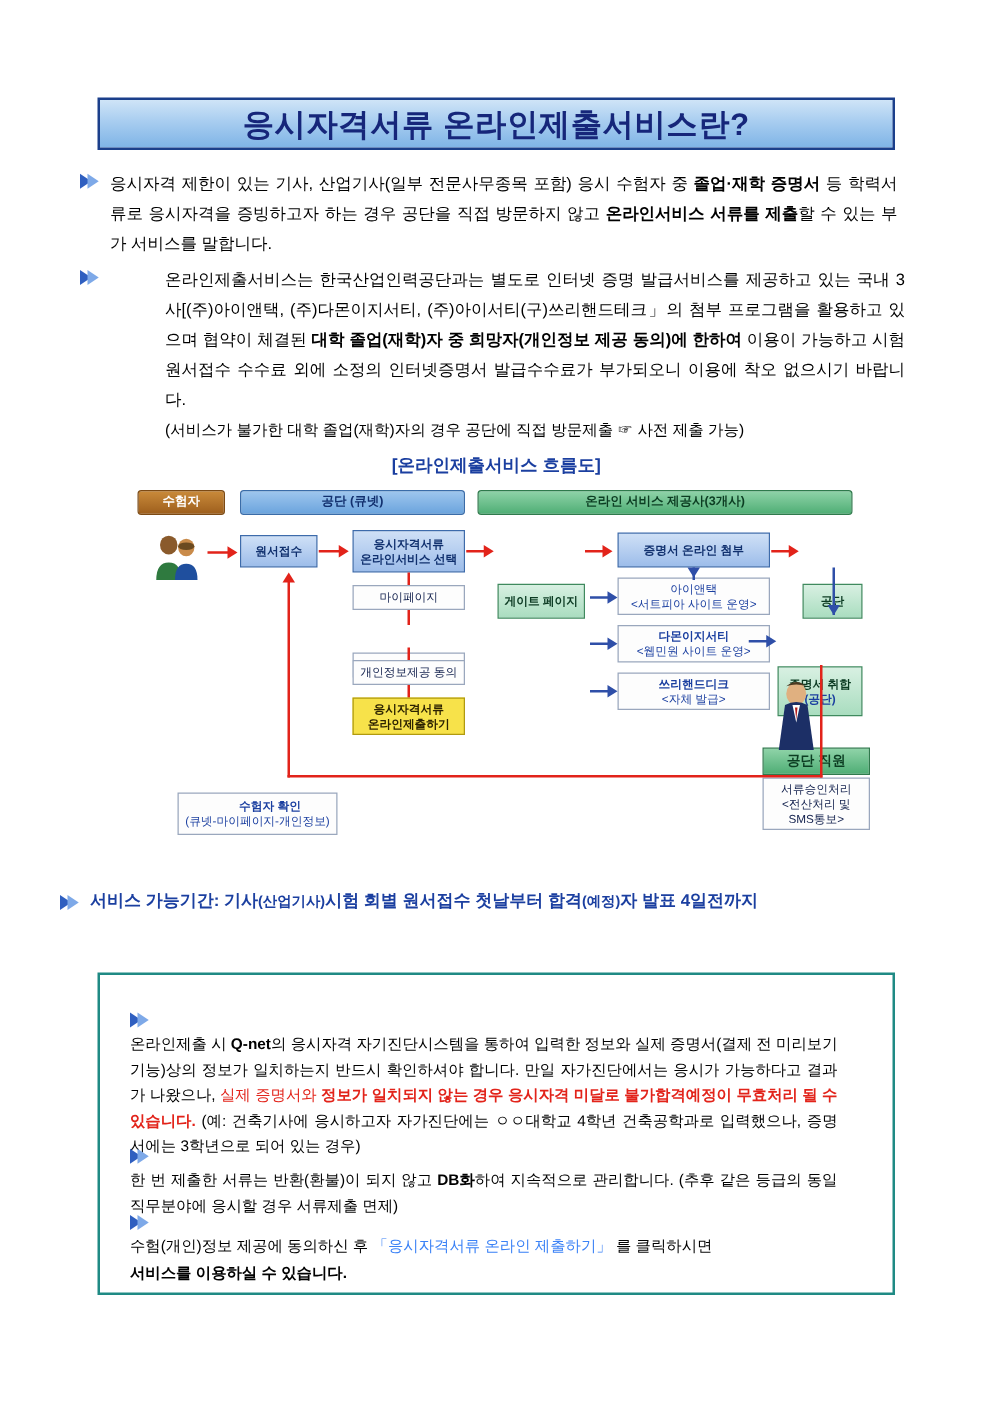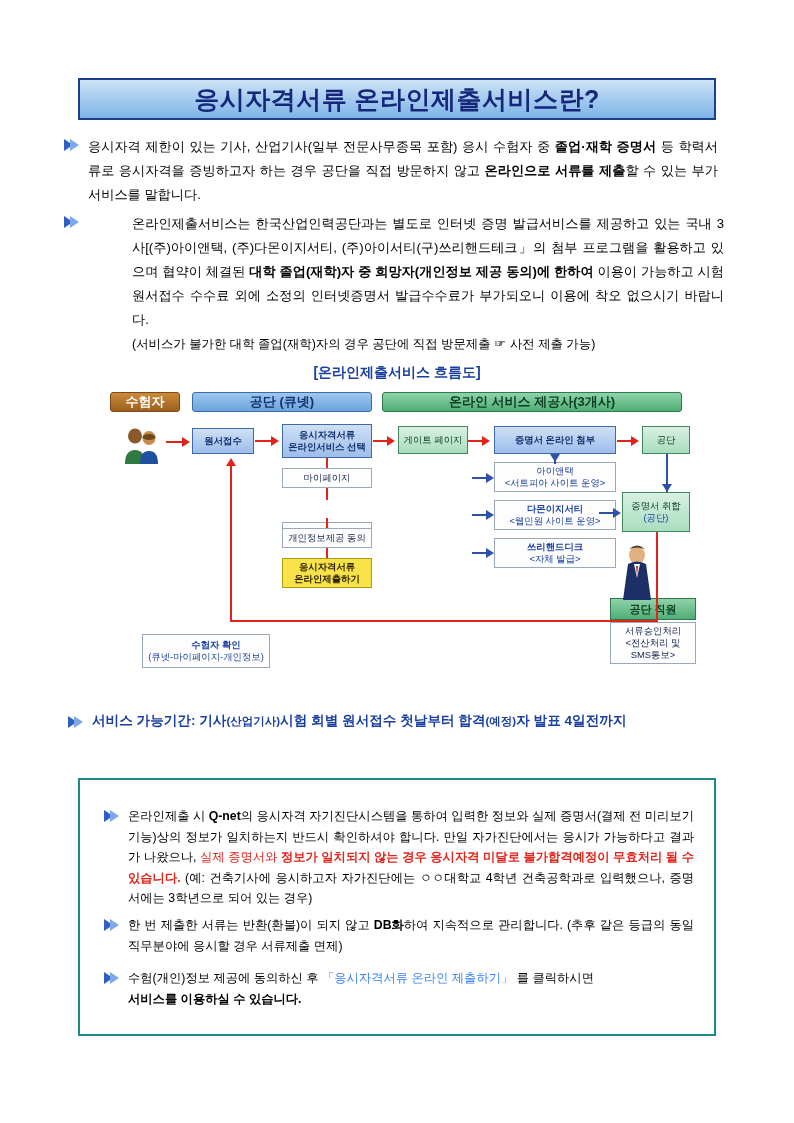--- a/index.html
+++ b/index.html
@@ -116,21 +116,21 @@
     align-items: center;
     justify-content: center;
     text-align: center;
     font-size: 9.4px;
     line-height: 12px;
     border: 1px solid #6f86b5;
     background: #eef2fb;
     color: #12204d;
   }
   .hdr {
-    font-size: 13px;
+    font-size: 10px;
     font-weight: bold;
     height: 20px;
     border-radius: 3px;
     color: #ffffff;
     border: 1px solid #2a4c8a;
   }
   .hdr-orange {
     background: linear-gradient(to bottom,#c98a3a,#9e5f1d);
     border-color: #7c4a14;
   }
@@ -157,21 +157,22 @@
   .yellow-btn {
     background: #f7e24a;
     border: 1px solid #b09a10;
     font-weight: bold;
     color: #2c2200;
   }
   .green-btn {
     background: linear-gradient(to bottom,#d8f0e2,#a9ddbf);
     border: 1px solid #3f8a5e;
     color: #0b3a22;
-    font-weight: normal;
+    font-weight: bold;
+    margin-top: 41px;
   }
   .grey-box {
     background: #ececec;
     border: 1px solid #9a9a9a;
   }
   .line-h {
     position: absolute;
     height: 2px;
     background: #e2231a;
   }
@@ -217,21 +218,21 @@
     width: 42px; height: 40px;
   }
   .officer {
     position: absolute;
     width: 46px; height: 56px;
   }
 
   
   .period-line {
     position: absolute;
-    left: 68px; top: 712px;
+    left: 48px; top: 712px;
     display: flex; align-items: flex-start; justify-content: center;
   }
   .period-text {
     font-size: 13.6px;
     font-weight: bold;
     color: #1b3fa0;
     white-space: nowrap;
   }
   .period-text .small { font-size: 11.5px; }
 
@@ -251,20 +252,21 @@
     background: linear-gradient(to bottom,#f7b84a,#e88c1d);
     border: 1px solid #b5670d;
     box-sizing: border-box;
     display: flex; align-items: center; justify-content: center;
     font-size: 13px; font-weight: bold; color: #2b1500;
   }
   .c-item {
     position: absolute;
     display: flex;
     align-items: flex-start;
+    flex-direction: column;
   }
   .c-text {
     font-size: 12.3px;
     line-height: 20.5px;
     text-align: justify;
   }
   .red { color: #e2231a; }
   .red-b { color: #e2231a; font-weight: bold; }
   .orange { color: #3b82f6; font-weight: normal; }
   .bold { font-weight: bold; }
@@ -274,21 +276,21 @@
 
 <div class="page">
 
   <div class="title-banner">
     <span class="title-text">응시자격서류 온라인제출서비스란?</span>
   </div>
 
   <div class="bullet-block" id="para1">
     <span class="tri-bullet"></span>
     <div class="para">
-      <span>응시자격 제한이 있는 기사, 산업기사(일부 전문사무종목 포함) 응시 수험자 중 </span><b>졸업·재학 증명서</b><span> 등 학력서류로 응시자격을 증빙하고자 하는 경우 공단을 직접 방문하지 않고 </span><b>온라인으로 서류를 제출</b><span>할 수 있는 부가 서비스를 말합니다.</span>
+      <span>응시자격 제한이 있는 기사, 산업기사(일부 전문사무종목 포함) 응시 수험자 중 </span><b>졸업·재학 증명서</b><span> 등 학력서류로 응시자격을 증빙하고자 하는 경우 공단을 직접 방문하지 않고 </span><b>온라인서비스 서류를 제출</b><span>할 수 있는 부가 서비스를 말합니다.</span>
     </div>
   </div>
 
   <div class="bullet-block" id="para2">
     <span class="tri-bullet"></span>
     <div class="para">
       <span>온라인제출서비스는 한국산업인력공단과는 별도로 인터넷 증명 발급서비스를 제공하고 있는 국내 3사[(주)아이앤택, (주)다몬이지서티, (주)아이서티(구)쓰리핸드테크」의 첨부 프로그램을 활용하고 있으며 협약이 체결된 </span><b>대학 졸업(재학)자 중 희망자(개인정보 제공 동의)에 한하여</b><span> 이용이 가능하고 시험원서접수 수수료 외에 소정의 인터넷증명서 발급수수료가 부가되오니 이용에 착오 없으시기 바랍니다.</span>
       <div class="sub-note">(서비스가 불가한 대학 졸업(재학)자의 경우 공단에 직접 방문제출 ☞ 사전 제출 가능)</div>
     </div>
   </div>

